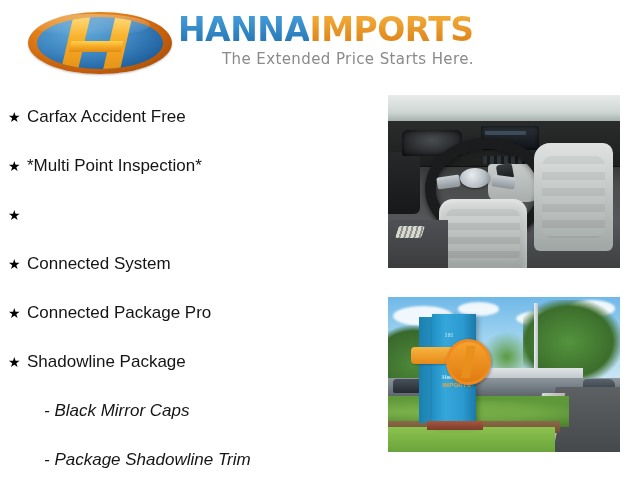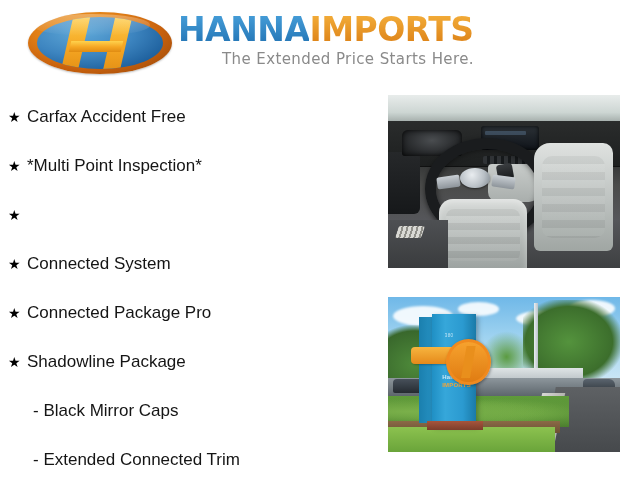--- a/index.html
+++ b/index.html
@@ -139,21 +139,22 @@
   .feature-label {
     position: absolute;
     left: 27px;
     top: 50%;
     transform: translateY(-50%);
     font-size: 17px;
     color: #151515;
     white-space: nowrap;
   }
   .feature-row.sub .feature-label {
-    left: 33px;
+    left: 44px;
+    font-style: italic;
   }
 
   
   .photo {
     position: absolute;
     overflow: hidden;
     background: #cfcfcf;
   }
   .photo-interior {
     left: 388px;
@@ -454,21 +455,21 @@
   <div class="feature-row">
     <span class="bullet-star">★</span>
     <span class="feature-label">Shadowline Package</span>
   </div>
 
   <div class="feature-row sub">
     <span class="feature-label">- Black Mirror Caps</span>
   </div>
 
   <div class="feature-row sub">
-    <span class="feature-label">- Extended Connected Trim</span>
+    <span class="feature-label">- Package Shadowline Trim</span>
   </div>
 
 </div>
 
 <div class="photo photo-interior">
   <div class="int-bg"></div>
   <div class="int-windshield"></div>
   <div class="int-dash"></div>
   <div class="int-door"></div>
   <div class="int-cluster"></div>

